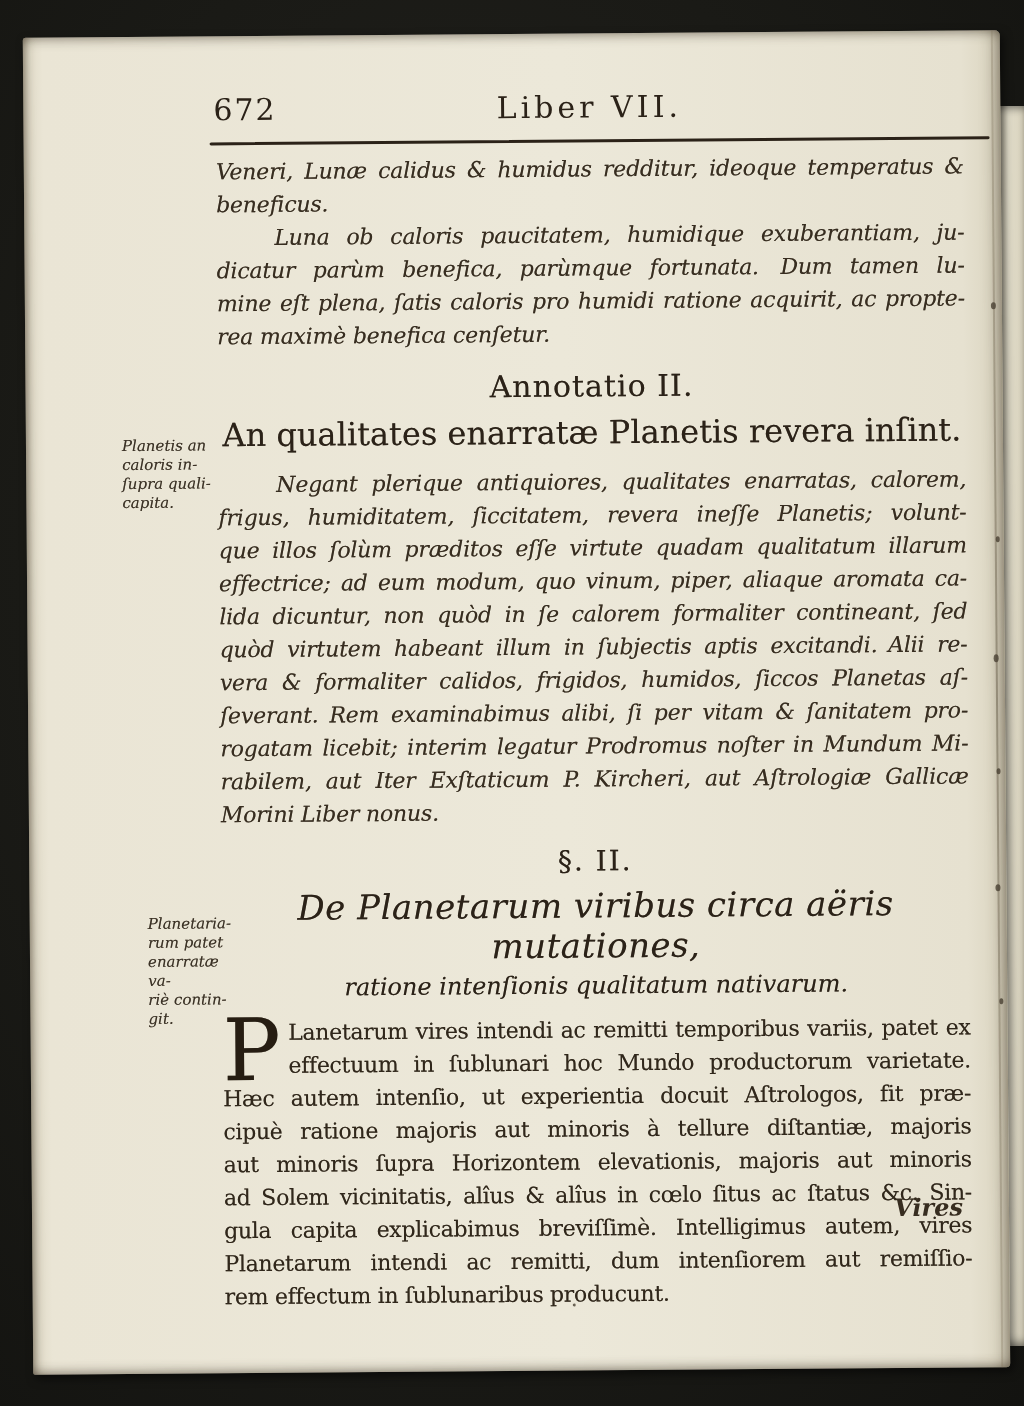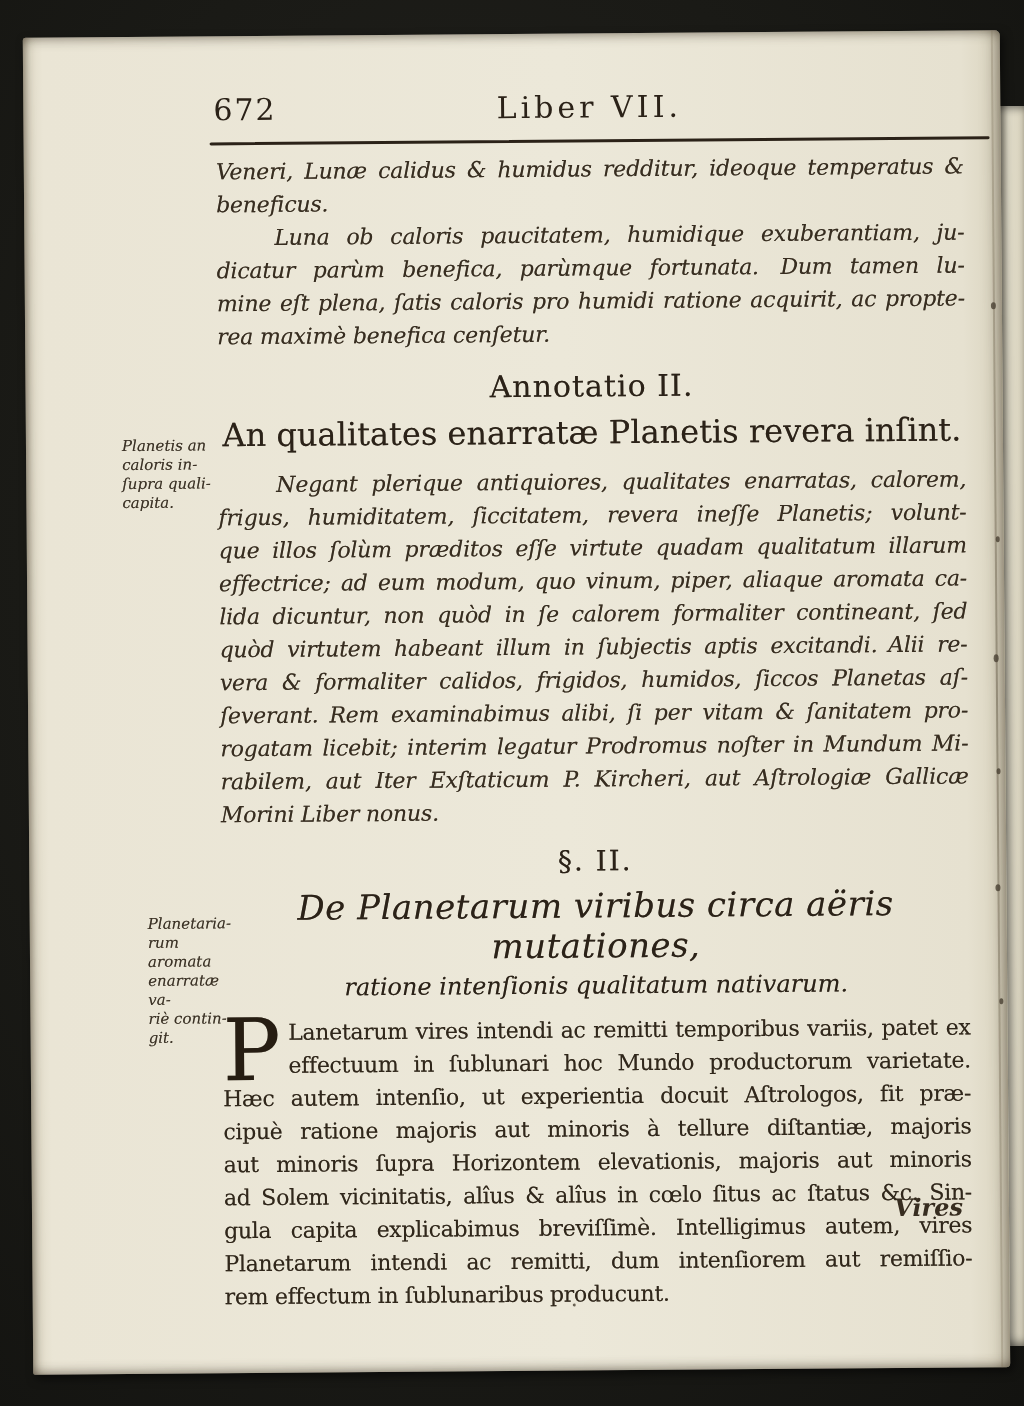--- a/index.html
+++ b/index.html
@@ -131,21 +131,21 @@
 
     <div class="margin-note" id="mn1">
       <div>Planetis an</div>
       <div>caloris in-</div>
       <div>ſupra quali-</div>
       <div>capita.</div>
     </div>
 
     <div class="margin-note" id="mn2">
       <div>Planetaria-</div>
-      <div>rum aromata</div>
+      <div>rum patet</div>
       <div>enarratæ va-</div>
       <div>riè contin-</div>
       <div>git.</div>
     </div>
 
     <div class="catchword">Vires</div>
 
     <div class="speck" style="left:966px; top:272px; width:5px; height:7px;"></div>
     <div class="speck" style="left:969px; top:506px; width:4px; height:6px;"></div>
     <div class="speck" style="left:966px; top:624px; width:5px; height:8px;"></div>

